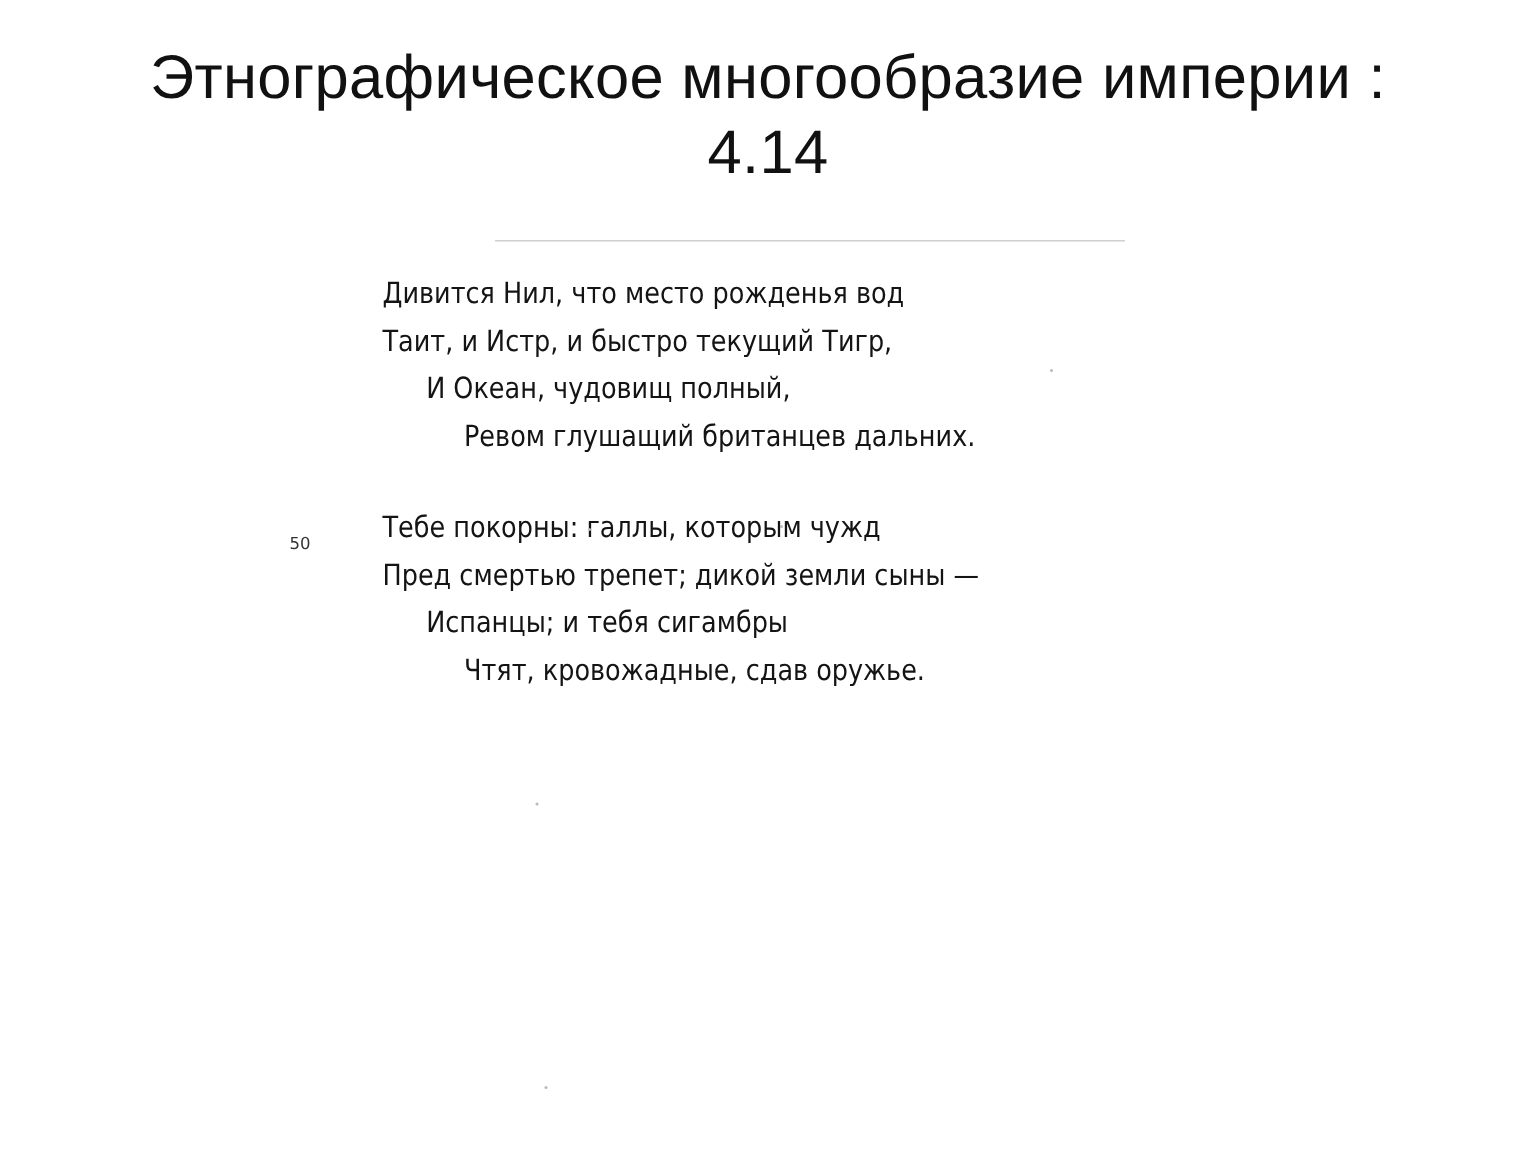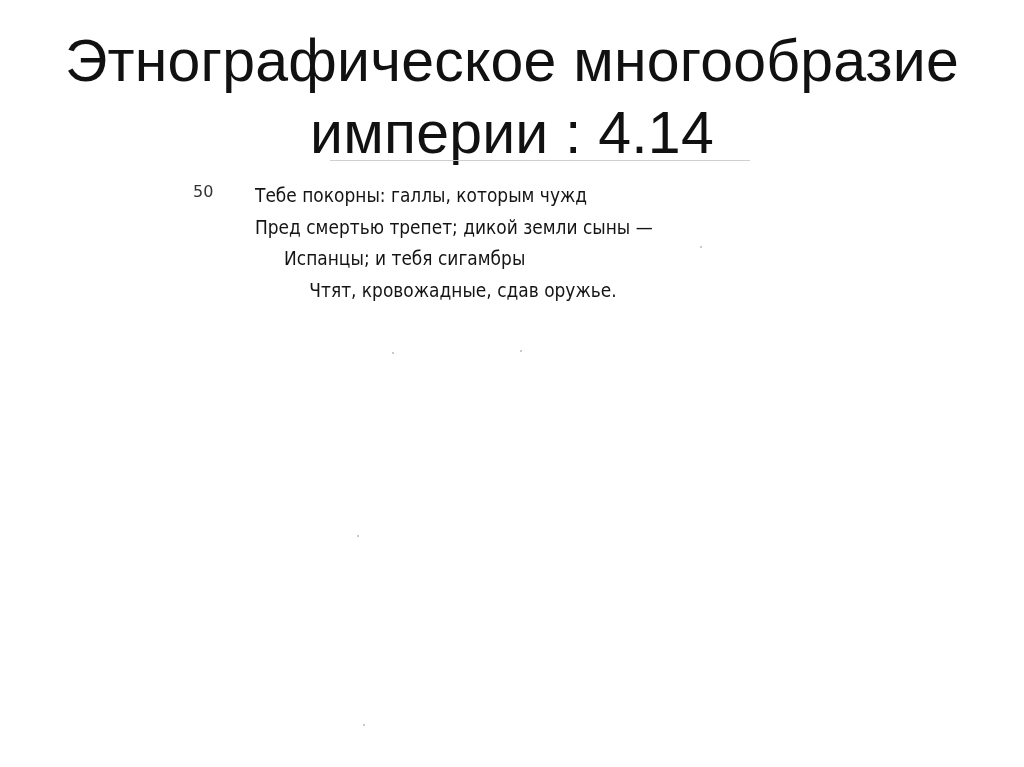--- a/index.html
+++ b/index.html
@@ -23,21 +23,21 @@
     background: #ffffff;
     box-sizing: border-box;
   }
 
   .slide-title {
     position: absolute;
     left: 60px;
     top: 26px;
     width: 904px;
     text-align: center;
-    font-size: 59px;
+    font-size: 41px;
     line-height: 1.22;
     font-weight: 400;
     color: #111111;
     letter-spacing: 0.2px;
   }
 
   .poem-block {
     position: absolute;
     left: 255px;
     top: 180px;
@@ -63,23 +63,23 @@
     transform-origin: left center;
   }
 
   .indent-0 { padding-left: 0px; }
   .indent-1 { padding-left: 30px; }
   .indent-2 { padding-left: 56px; }
 
   .line-number {
     position: absolute;
     left: -62px;
-    top: 2px;
+    top: 20px;
     font-family: "DejaVu Sans", sans-serif;
-    font-size: 16px;
+    font-size: 11px;
     color: #333333;
   }
 
   .grain-dot {
     position: absolute;
     width: 2px;
     height: 2px;
     background: #b9b9b9;
     border-radius: 50%;
   }
@@ -92,20 +92,26 @@
 </head>
 <body>
 
 <div class="slide">
 
   <div class="slide-title">Этнографическое многообразие империи : 4.14</div>
 
   <div class="poem-block">
 
 
+    <div class="stanza">
+      <div class="verse-line indent-0">Дивится Нил, что место рожденья вод</div>
+      <div class="verse-line indent-0">Таит, и Истр, и быстро текущий Тигр,</div>
+      <div class="verse-line indent-1">И Океан, чудовищ полный,</div>
+      <div class="verse-line indent-2">Ревом глушащий британцев дальних.</div>
+    </div>
 
     <div class="stanza">
       <div class="line-number">50</div>
       <div class="verse-line indent-0">Тебе покорны: галлы, которым чужд</div>
       <div class="verse-line indent-0">Пред смертью трепет; дикой земли сыны —</div>
       <div class="verse-line indent-1">Испанцы; и тебя сигамбры</div>
       <div class="verse-line indent-2">Чтят, кровожадные, сдав оружье.</div>
     </div>
 
   </div>

